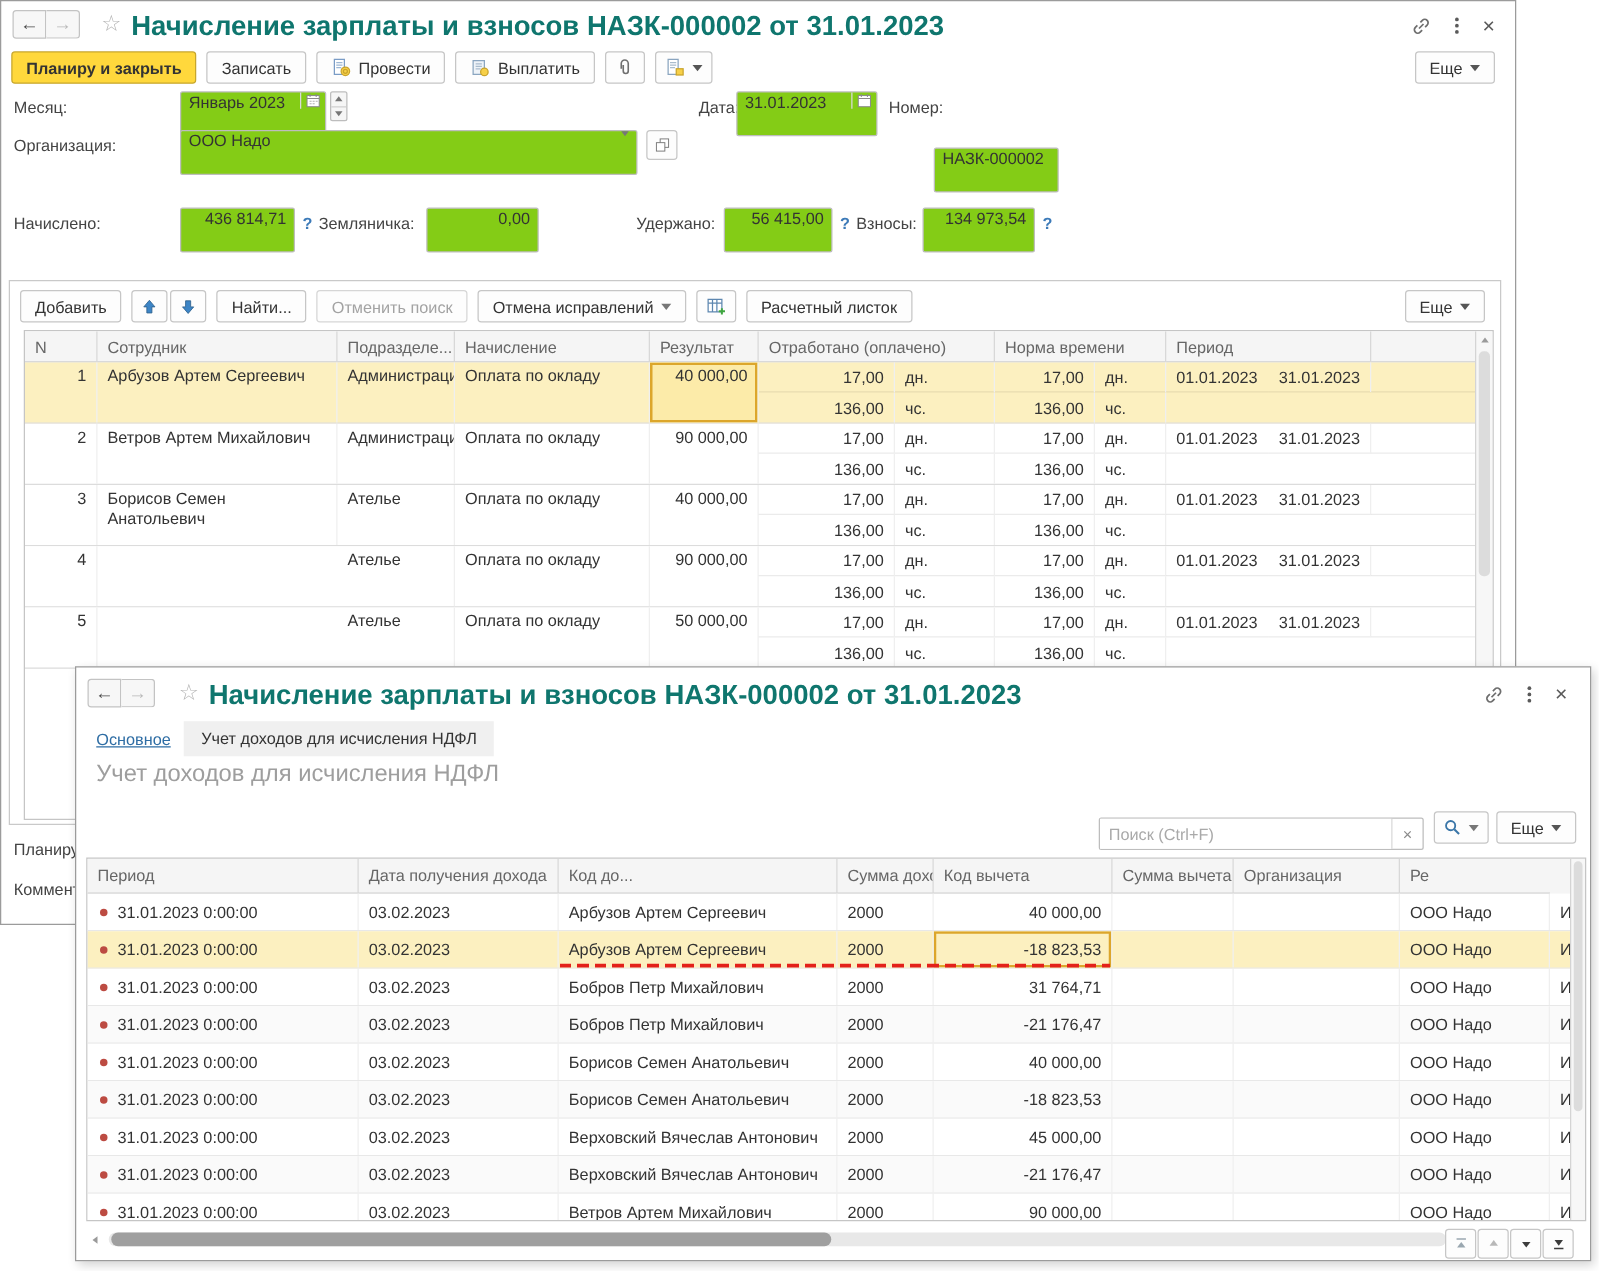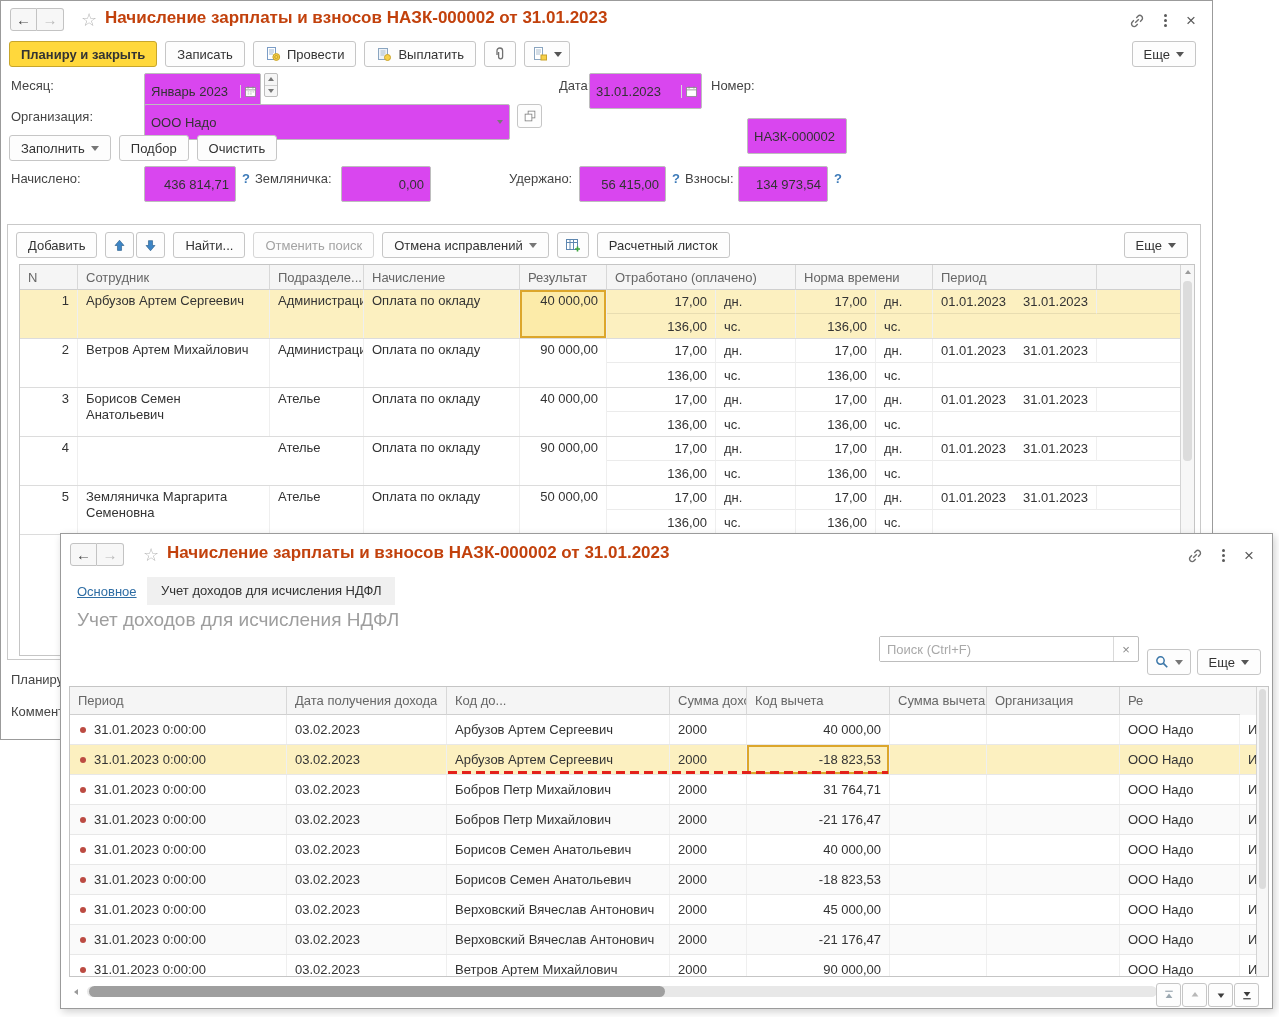--- a/index.html
+++ b/index.html
@@ -2,21 +2,21 @@
 <html><head>
 <meta charset="utf-8">
 <style>
   html,body{margin:0;padding:0;}
   body{width:1279px;height:1017px;position:relative;overflow:hidden;background:#fff;
        font-family:"Liberation Sans",sans-serif;font-size:13px;color:#333;}
   .window{position:absolute;background:#fff;border:1px solid #9b9b9b;box-sizing:border-box;}
   #win1{left:0;top:0;width:1213px;height:740px;}
   #win2{left:60px;top:533px;width:1213px;height:476px;box-shadow:2px 3px 8px rgba(0,0,0,.18);}
   .lbl{position:absolute;color:#444;white-space:nowrap;}
-  .title{position:absolute;font-size:17px;font-weight:bold;color:#c2410c;white-space:nowrap;}
+  .title{position:absolute;font-size:22px;font-weight:bold;color:#0f766e;white-space:nowrap;}
   
   .navgrp{position:absolute;display:flex;}
   .navbtn{width:27px;height:23px;border:1px solid #c3c3c3;background:#f7f7f7;display:flex;
           align-items:center;justify-content:center;font-size:15px;box-sizing:border-box;}
   .navbtn.back{border-radius:3px 0 0 3px;color:#4a4a4a;}
   .navbtn.fwd{border-radius:0 3px 3px 0;border-left:none;color:#b9b9b9;}
   .star{position:absolute;font-family:"DejaVu Sans",sans-serif;font-size:18px;color:#b5b5b5;}
   .winicons{position:absolute;display:flex;align-items:center;gap:19px;}
   .kebab{display:inline-flex;flex-direction:column;gap:2px;}
   .kebab i{width:3px;height:3px;border-radius:50%;background:#5a5a5a;}
@@ -25,22 +25,22 @@
   .btn{display:inline-flex;align-items:center;gap:6px;height:26px;padding:0 11px;border:1px solid #c6c6c6;
        border-radius:3px;background:#fdfdfd;color:#333;font-size:13px;box-sizing:border-box;white-space:nowrap;}
   .btn.primary{background:#ffd83c;border-color:#c7a62c;font-weight:bold;}
   .btn.disabled{color:#a3a3a3;border-color:#d6d6d6;}
   .btn.iconbtn{padding:0 7px;}
   .caret{width:0;height:0;border-left:4px solid transparent;border-right:4px solid transparent;
          border-top:5px solid #555;display:inline-block;}
   .caret.lite{border-top-color:#777;}
   .bar{display:flex;gap:8px;position:absolute;}
   
-  .fld{position:absolute;border:1px solid #bdbdbd;border-radius:2px;background:#d946ef;height:36px;
-       box-sizing:border-box;display:flex;align-items:center;}
+  .fld{position:absolute;border:1px solid #bdbdbd;border-radius:2px;background:#84cc16;height:36px;
+       box-sizing:border-box;display:flex;align-items:flex-start;}
   .fld .in{flex:1;display:flex;align-items:center;padding:0 6px;overflow:hidden;white-space:nowrap;}
   .fld .in.num{justify-content:flex-end;}
   .fld .tail{width:19px;display:flex;align-items:center;justify-content:center;border-left:1px solid #d9d9d9;}
   .spin{position:absolute;width:14px;height:24px;border:1px solid #bdbdbd;border-radius:2px;background:#f6f6f6;
         box-sizing:border-box;display:flex;flex-direction:column;}
   .spin div{flex:1;display:flex;align-items:center;justify-content:center;}
   .tri-u{width:0;height:0;border-left:3.5px solid transparent;border-right:3.5px solid transparent;border-bottom:4.5px solid #777;}
   .tri-d{width:0;height:0;border-left:3.5px solid transparent;border-right:3.5px solid transparent;border-top:4.5px solid #777;}
   .help{position:absolute;color:#3c7ab8;font-weight:bold;}
   
@@ -210,32 +210,20 @@
         <span class="tri-d"></span>
       </div>
   </div>
   <div class="sqbtn" style="position:absolute;left:516px;top:103px;">
     <svg class="icon16" viewBox="0 0 16 16" style="width:12px;height:12px;">
       <rect x="5.5" y="1.5" width="9" height="9" fill="#fff" stroke="#777"></rect>
       <rect x="1.5" y="5.5" width="9" height="9" fill="#fff" stroke="#777"></rect>
     </svg>
   </div>
 
-  <div class="bar" style="left:8px;top:134px;">
-    <div class="btn">
-        <span>Заполнить</span>
-        <span class="caret lite"></span>
-      </div>
-    <div class="btn">
-        <span>Подбор</span>
-      </div>
-    <div class="btn">
-        <span>Очистить</span>
-      </div>
-  </div>
 
   <div class="lbl" style="left:10px;top:170px;">Начислено:</div>
   <div class="fld" style="left:143px;top:165px;width:92px;">
       <div class="in num">436 814,71</div>
     </div>
   <div class="help" style="left:241px;top:170px;">?</div>
   <div class="lbl" style="left:254px;top:170px;">Земляничка:</div>
   <div class="fld" style="left:340px;top:165px;width:90px;">
       <div class="in num">0,00</div>
     </div>
@@ -374,21 +362,20 @@
               <div class="cell subsep" style="grid-area: 1 / 10; border-right: none;">01.01.2023</div>
               <div class="cell subsep" style="grid-area: 1 / 11;">31.01.2023</div>
               <div class="cell subsep" style="grid-area: 1 / 12; border-right: none;"></div>
               <div class="cell num" style="grid-area: 2 / 6;">136,00</div>
               <div class="cell" style="grid-area: 2 / 7;">чс.</div>
               <div class="cell num" style="grid-area: 2 / 8;">136,00</div>
               <div class="cell" style="grid-area: 2 / 9;">чс.</div>
             </div>
             <div class="g1row g1cols">
               <div class="cell top2 num" style="grid-column: 1;">5</div>
-              <div class="cell top2" style="grid-column: 2;">Земляничка Маргарита Семеновна</div>
               <div class="cell top2" style="grid-column: 3;">Ателье</div>
               <div class="cell top2" style="grid-column: 4;">Оплата по окладу</div>
               <div class="cell top2 num" style="grid-column: 5; align-items: flex-start;">50 000,00</div>
               <div class="cell num subsep" style="grid-area: 1 / 6;">17,00</div>
               <div class="cell subsep" style="grid-area: 1 / 7;">дн.</div>
               <div class="cell num subsep" style="grid-area: 1 / 8;">17,00</div>
               <div class="cell subsep" style="grid-area: 1 / 9;">дн.</div>
               <div class="cell subsep" style="grid-area: 1 / 10; border-right: none;">01.01.2023</div>
               <div class="cell subsep" style="grid-area: 1 / 11;">31.01.2023</div>
               <div class="cell subsep" style="grid-area: 1 / 12; border-right: none;"></div>
@@ -435,21 +422,21 @@
         <i></i>
       </span>
     <span class="xclose">×</span>
   </div>
 
   <div class="link" style="left:16px;top:50px;">Основное</div>
   <div class="navtab" style="left:86px;top:43px;">Учет доходов для исчисления НДФЛ</div>
 
   <div class="bigheading" style="left:16px;top:75px;">Учет доходов для исчисления НДФЛ</div>
 
-  <div class="searchbox" style="left:818px;top:102px;width:260px;">
+  <div class="searchbox" style="left:818px;top:120px;width:260px;">
     <input placeholder="Поиск (Ctrl+F)" style="">
     <div class="clr">×</div>
   </div>
   <div class="btn iconbtn" style="position:absolute;left:1086px;top:115px;">
     <svg class="icon16" viewBox="0 0 16 16" style="width:14px;height:14px;">
       <circle cx="6.3" cy="6.3" r="4.2" fill="none" stroke="#3a76a8" stroke-width="1.7"></circle>
       <path d="M9.6 9.6 14 14" stroke="#3a76a8" stroke-width="1.9"></path>
     </svg>
     <span class="caret lite"></span>
   </div>

